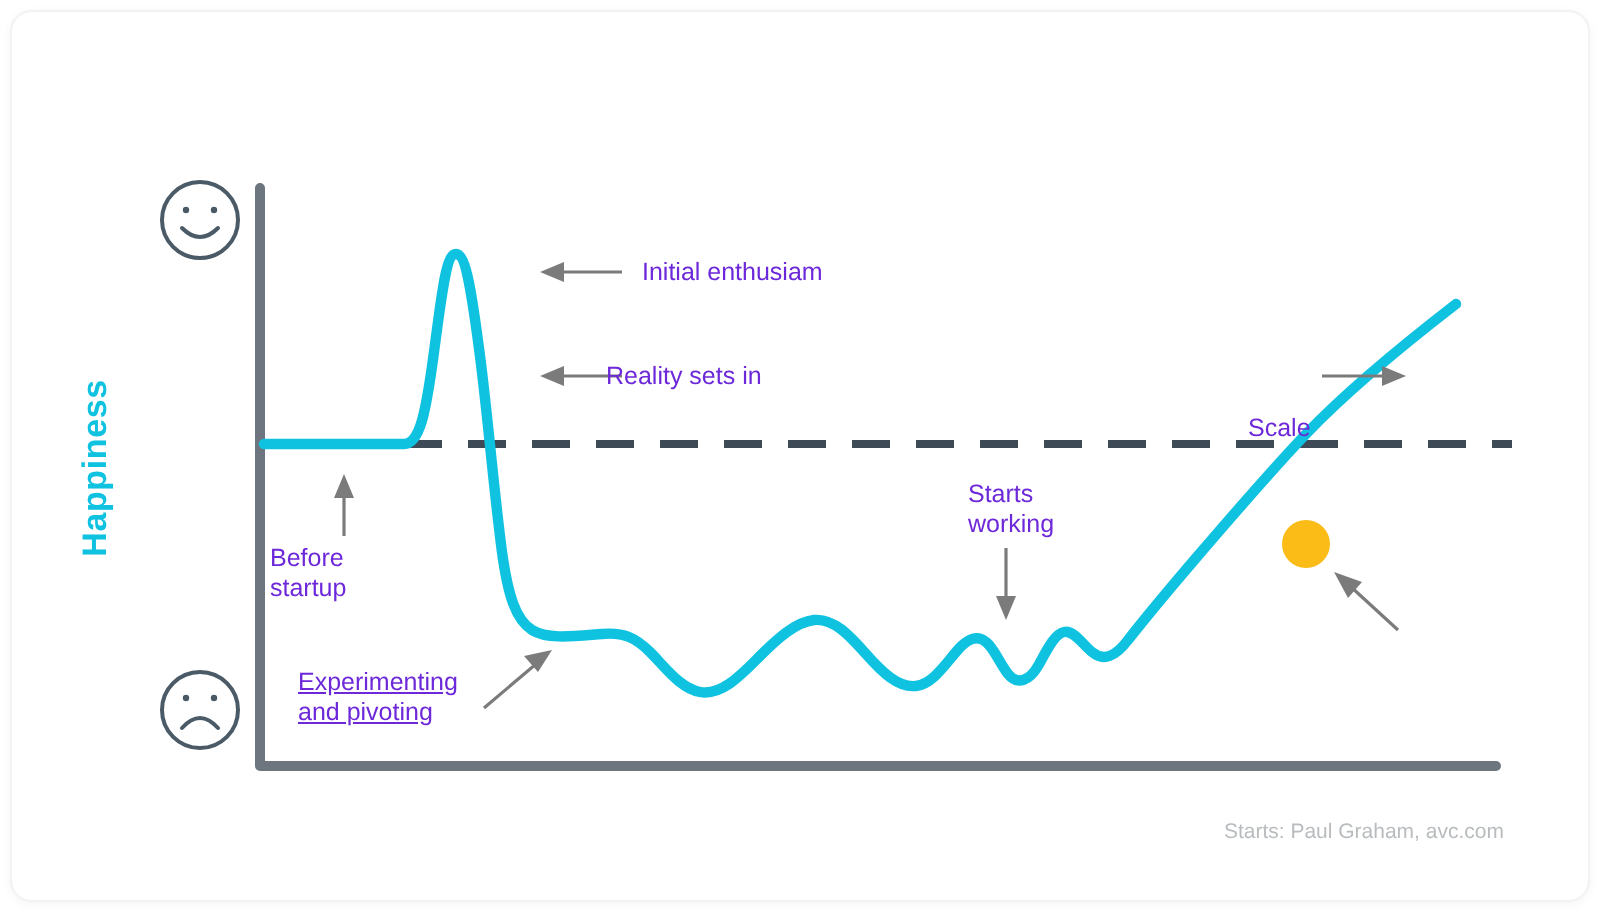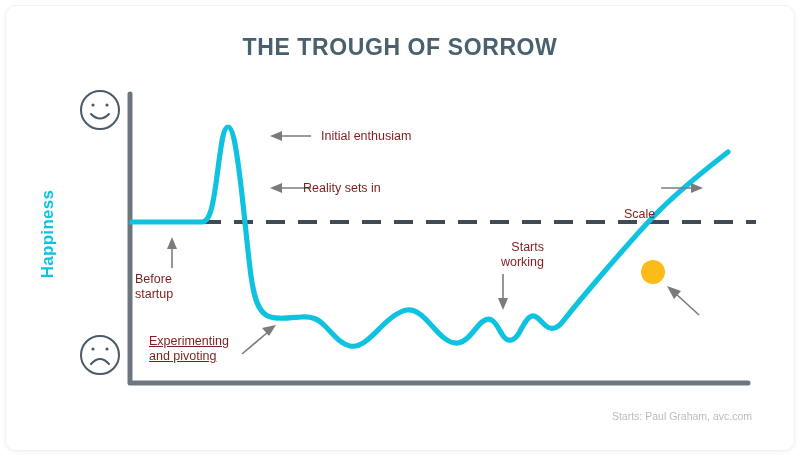--- a/index.html
+++ b/index.html
@@ -36,21 +36,21 @@
     color: #49606e;
   }
   #svg-stage {
     position: absolute;
     left: 0;
     top: 0;
   }
   .anno-text {
     position: absolute;
     font-size: 12.5px;
-    color: #7f1d1d;
+    color: #6d28d9;
     line-height: 15px;
     white-space: pre-line;
   }
   #y-axis-label {
     position: absolute;
     left: -38px;
     top: 218px;
     width: 160px;
     text-align: center;
     transform: rotate(-90deg);
@@ -66,21 +66,20 @@
     top: 404px;
     font-size: 10.5px;
     color: #b9bcbe;
   }
 </style>
 </head>
 <body>
 
 <div id="card">
 
-  <div id="chart-title">THE TROUGH OF SORROW</div>
 
   <div id="y-axis-label">Happiness</div>
 
   <svg id="svg-stage" width="788" height="444">
 
     <g stroke="#4a5a66" fill="none" stroke-width="2">
       <circle cx="94" cy="104" r="19"></circle>
       <circle cx="87" cy="99" r="1.6" fill="#4a5a66" stroke="none"></circle>
       <circle cx="101" cy="99" r="1.6" fill="#4a5a66" stroke="none"></circle>
       <path d="M85,108 Q94,117 103,108" stroke-linecap="round"></path>
@@ -163,21 +162,21 @@
   <div class="anno-text" style="left:315px; top:123px;">Initial enthusiam</div>
 
   <div class="anno-text" style="left:297px; top:175px;">Reality sets in</div>
 
   <div class="anno-text" style="left:129px; top:266px;">Before
 startup</div>
 
   <div class="anno-text" style="left:143px; top:328px;text-decoration:underline;">Experimenting
 and pivoting</div>
 
-  <div class="anno-text" style="left:478px; top:234px; text-align:right; width:60px;">Starts
+  <div class="anno-text" style="left:478px; top:234px; text-align:left; width:60px;">Starts
 working</div>
 
 
   <div class="anno-text" style="left:618px; top:175px;margin-top:26px;">Scale</div>
 
   <div id="source-note">Starts: Paul Graham, avc.com</div>
 
 </div>
 
 </body></html>

